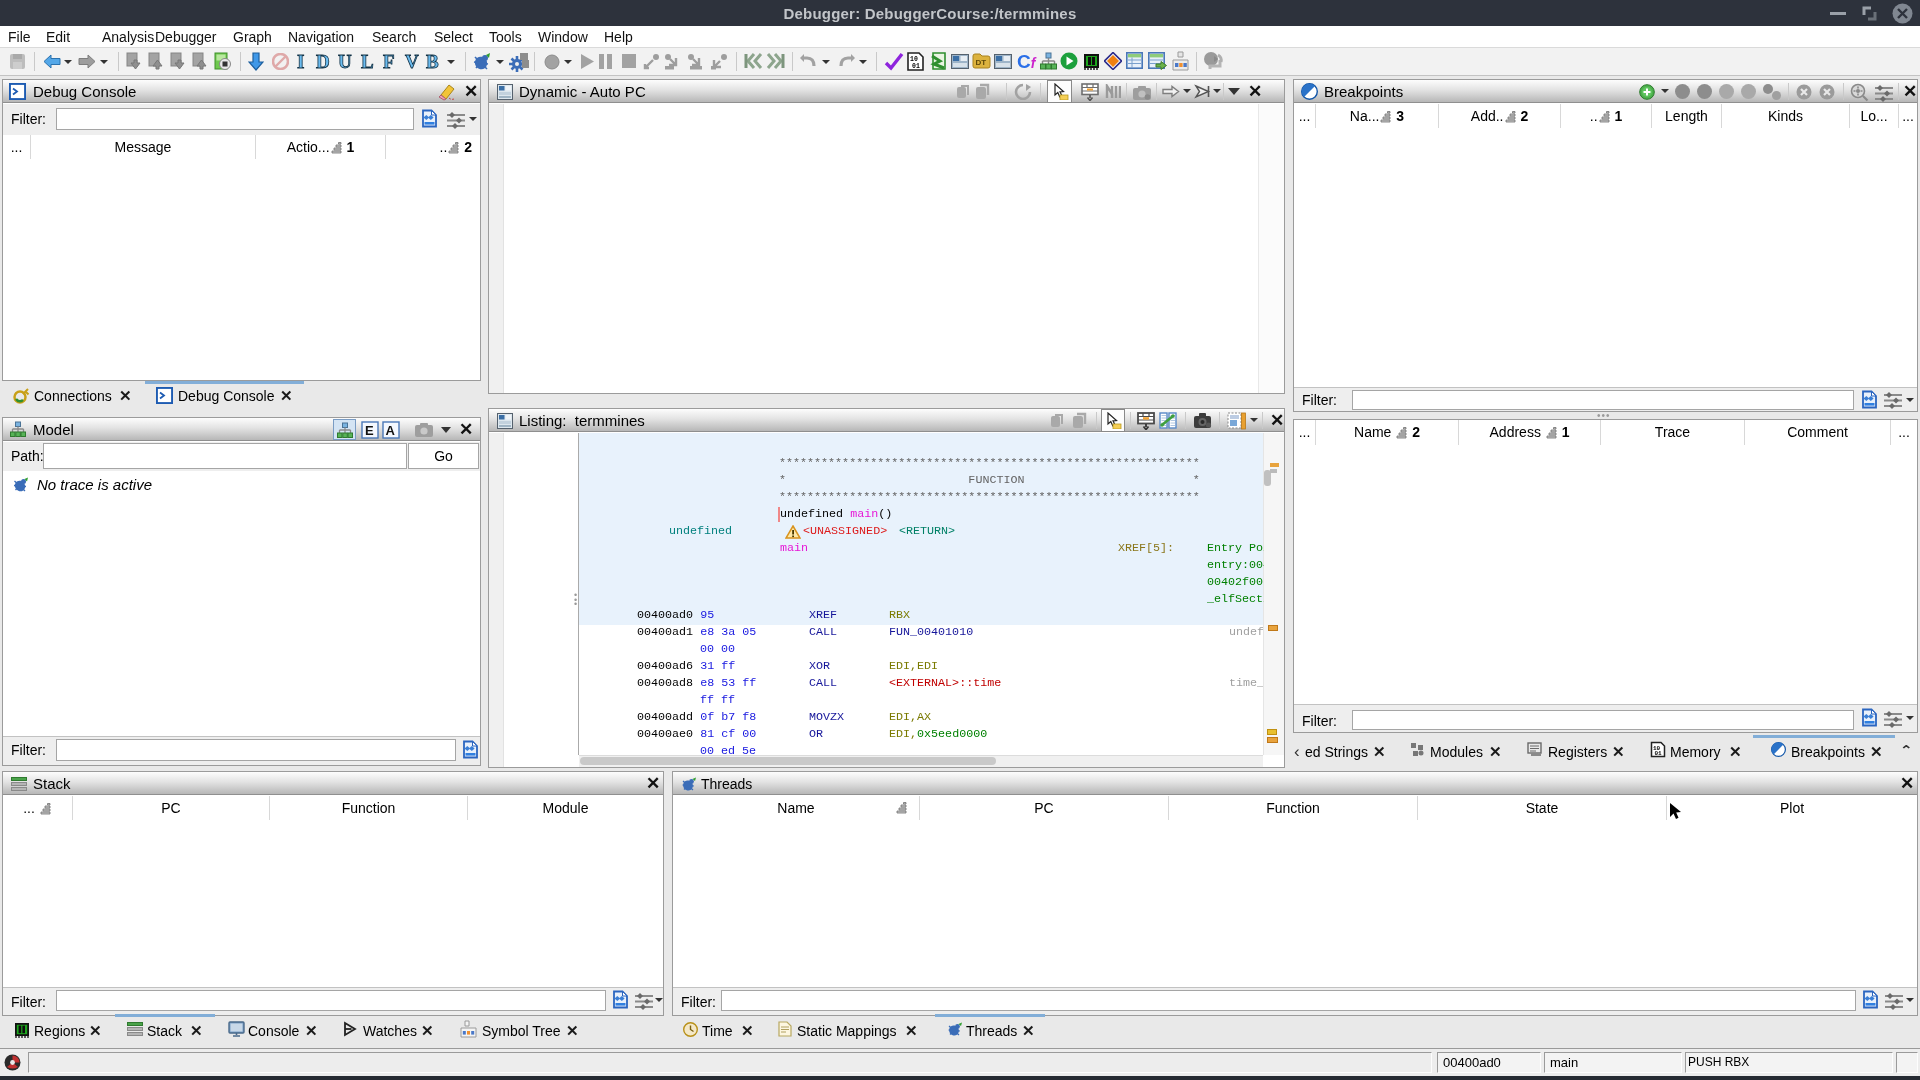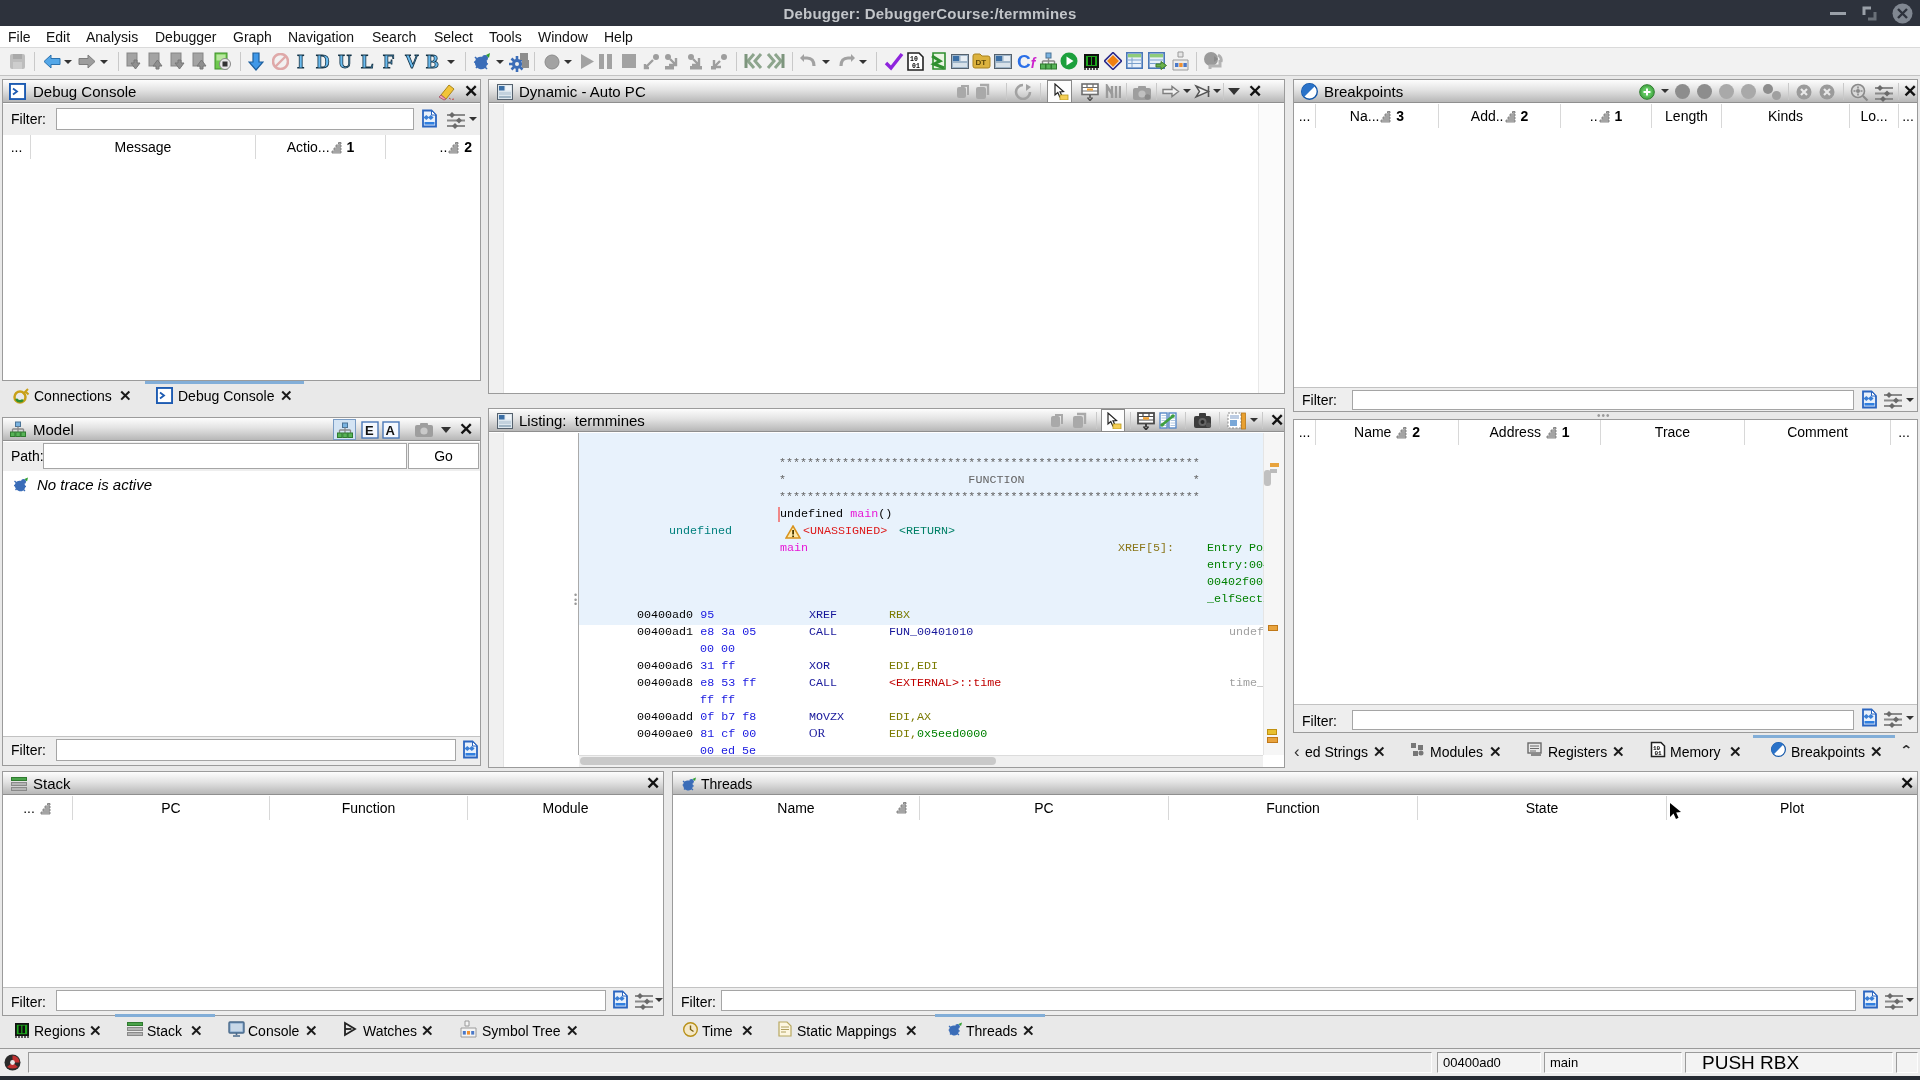--- a/index.html
+++ b/index.html
@@ -40,21 +40,21 @@
     <path d="M6 13 L13 13 L13 6" fill="none" stroke="#6a7078" stroke-width="3"></path>
   </svg>
 <svg class="abs" style="left:1892px;top:3px;" width="21" height="21">
     <circle cx="10.5" cy="10.5" r="10" fill="#808791"></circle>
     <path d="M6 6 L15 15 M15 6 L6 15" stroke="#2d323c" stroke-width="2.4"></path>
   </svg>
 
 <div class="abs menubar"></div>
 <div class="abs menu" style="left:8px;">File</div>
 <div class="abs menu" style="left:46px;">Edit</div>
-<div class="abs menu" style="left:86px;text-align:center;">Analysis</div>
+<div class="abs menu" style="left:102px;text-align:center;">Analysis</div>
 <div class="abs menu" style="left:155px;">Debugger</div>
 <div class="abs menu" style="left:233px;">Graph</div>
 <div class="abs menu" style="left:288px;">Navigation</div>
 <div class="abs menu" style="left:372px;">Search</div>
 <div class="abs menu" style="left:434px;">Select</div>
 <div class="abs menu" style="left:489px;">Tools</div>
 <div class="abs menu" style="left:538px;">Window</div>
 <div class="abs menu" style="left:604px;">Help</div>
 
 <div class="abs toolbar"></div>
@@ -565,21 +565,21 @@
       <div class="abs" style="left:400px;top:226px;color:#7a7a00;">EDI,EDI</div>
       <div class="abs" style="left:148px;top:243px;">00400ad8 <span style="color:#1717e0;">e8 53 ff</span></div>
       <div class="abs" style="left:320px;top:243px;color:#16169a;">CALL</div>
       <div class="abs" style="left:400px;top:243px;color:#c00000;">&lt;EXTERNAL&gt;::time</div>
       <div class="abs" style="left:740px;top:243px;color:#a0a0a0;width:34px;overflow:hidden;">time_</div>
       <div class="abs" style="left:211px;top:260px;color:#1717e0;">ff ff</div>
       <div class="abs" style="left:148px;top:277px;">00400add <span style="color:#1717e0;">0f b7 f8</span></div>
       <div class="abs" style="left:320px;top:277px;color:#16169a;">MOVZX</div>
       <div class="abs" style="left:400px;top:277px;color:#7a7a00;">EDI,AX</div>
       <div class="abs" style="left:148px;top:294px;">00400ae0 <span style="color:#1717e0;">81 cf 00</span></div>
-      <div class="abs" style="left:320px;top:294px;color:#16169a;font-family:Liberation Serif, serif;">OR</div>
+      <div class="abs" style="left:320px;top:294px;color:#16169a;">OR</div>
       <div class="abs" style="left:400px;top:294px;"><span style="color:#7a7a00;">EDI,</span><span style="color:#008000;">0x5eed0000</span></div>
       <div class="abs" style="left:211px;top:311px;color:#1717e0;">00 ed 5e</div>
     </div>
 
     <div class="abs" style="left:90px;top:322px;width:684px;height:12px;background:#f0f0f0;border-top:1px solid #dcdcdc;"></div>
     <div class="abs" style="left:91px;top:324px;width:416px;height:8px;background:#c9c9c9;border-radius:4px;"></div>
   </div>
 </div>
 
 <div class="abs panel" style="left:1293px;top:79px;width:625px;height:333px;">
@@ -872,16 +872,16 @@
 <div class="abs" style="left:0;top:1048px;width:1920px;height:28px;background:#ededed;border-top:1px solid #9a9a9a;"></div>
 <svg class="abs" style="left:4px;top:1054px;" width="17" height="17">
       <circle cx="8.5" cy="8.5" r="8" fill="#2a2a2a"></circle>
       <path d="M8.5 1.5 A7 7 0 0 1 15.5 8.5 L8.5 8.5 Z" fill="#c03030"></path>
       <path d="M3 13 Q8.5 16 14 13 L8.5 8.5 Z" fill="#c03030"></path>
       <circle cx="8.5" cy="8.5" r="2.4" fill="#e9e9e9"></circle>
     </svg>
 <div class="abs" style="left:28px;top:1052px;width:1404px;height:21px;border:1px solid #b5b5b5;border-top-color:#9a9a9a;border-left-color:#9a9a9a;border-bottom-color:#fdfdfd;border-right-color:#fdfdfd;"></div>
 <div class="abs" style="left:1437px;top:1052px;width:104px;height:21px;background:#f3f3f3;border:1px solid #9a9a9a;border-bottom-color:#fdfdfd;border-right-color:#fdfdfd;font-size:13px;line-height:19px;padding-left:5px;">00400ad0</div>
 <div class="abs" style="left:1544px;top:1052px;width:138px;height:21px;background:#f3f3f3;border:1px solid #9a9a9a;border-bottom-color:#fdfdfd;border-right-color:#fdfdfd;font-size:13px;line-height:19px;padding-left:5px;">main</div>
-<div class="abs" style="left:1685px;top:1052px;width:208px;height:21px;background:#f3f3f3;border:1px solid #9a9a9a;border-bottom-color:#fdfdfd;border-right-color:#fdfdfd;font-size:19px;line-height:19px;padding-left:16px;">PUSH RBX</div>
+<div class="abs" style="left:1685px;top:1052px;width:208px;height:21px;background:#f3f3f3;border:1px solid #9a9a9a;border-bottom-color:#fdfdfd;border-right-color:#fdfdfd;font-size:12px;line-height:19px;padding-left:2px;">PUSH RBX</div>
 <div class="abs" style="left:1896px;top:1052px;width:22px;height:21px;background:#f3f3f3;border:1px solid #9a9a9a;border-bottom-color:#fdfdfd;border-right-color:#fdfdfd;"></div>
 <div class="abs" style="left:0;top:1076px;width:1920px;height:4px;background:#262b33;"></div>
 </div>
 
 </body></html>

